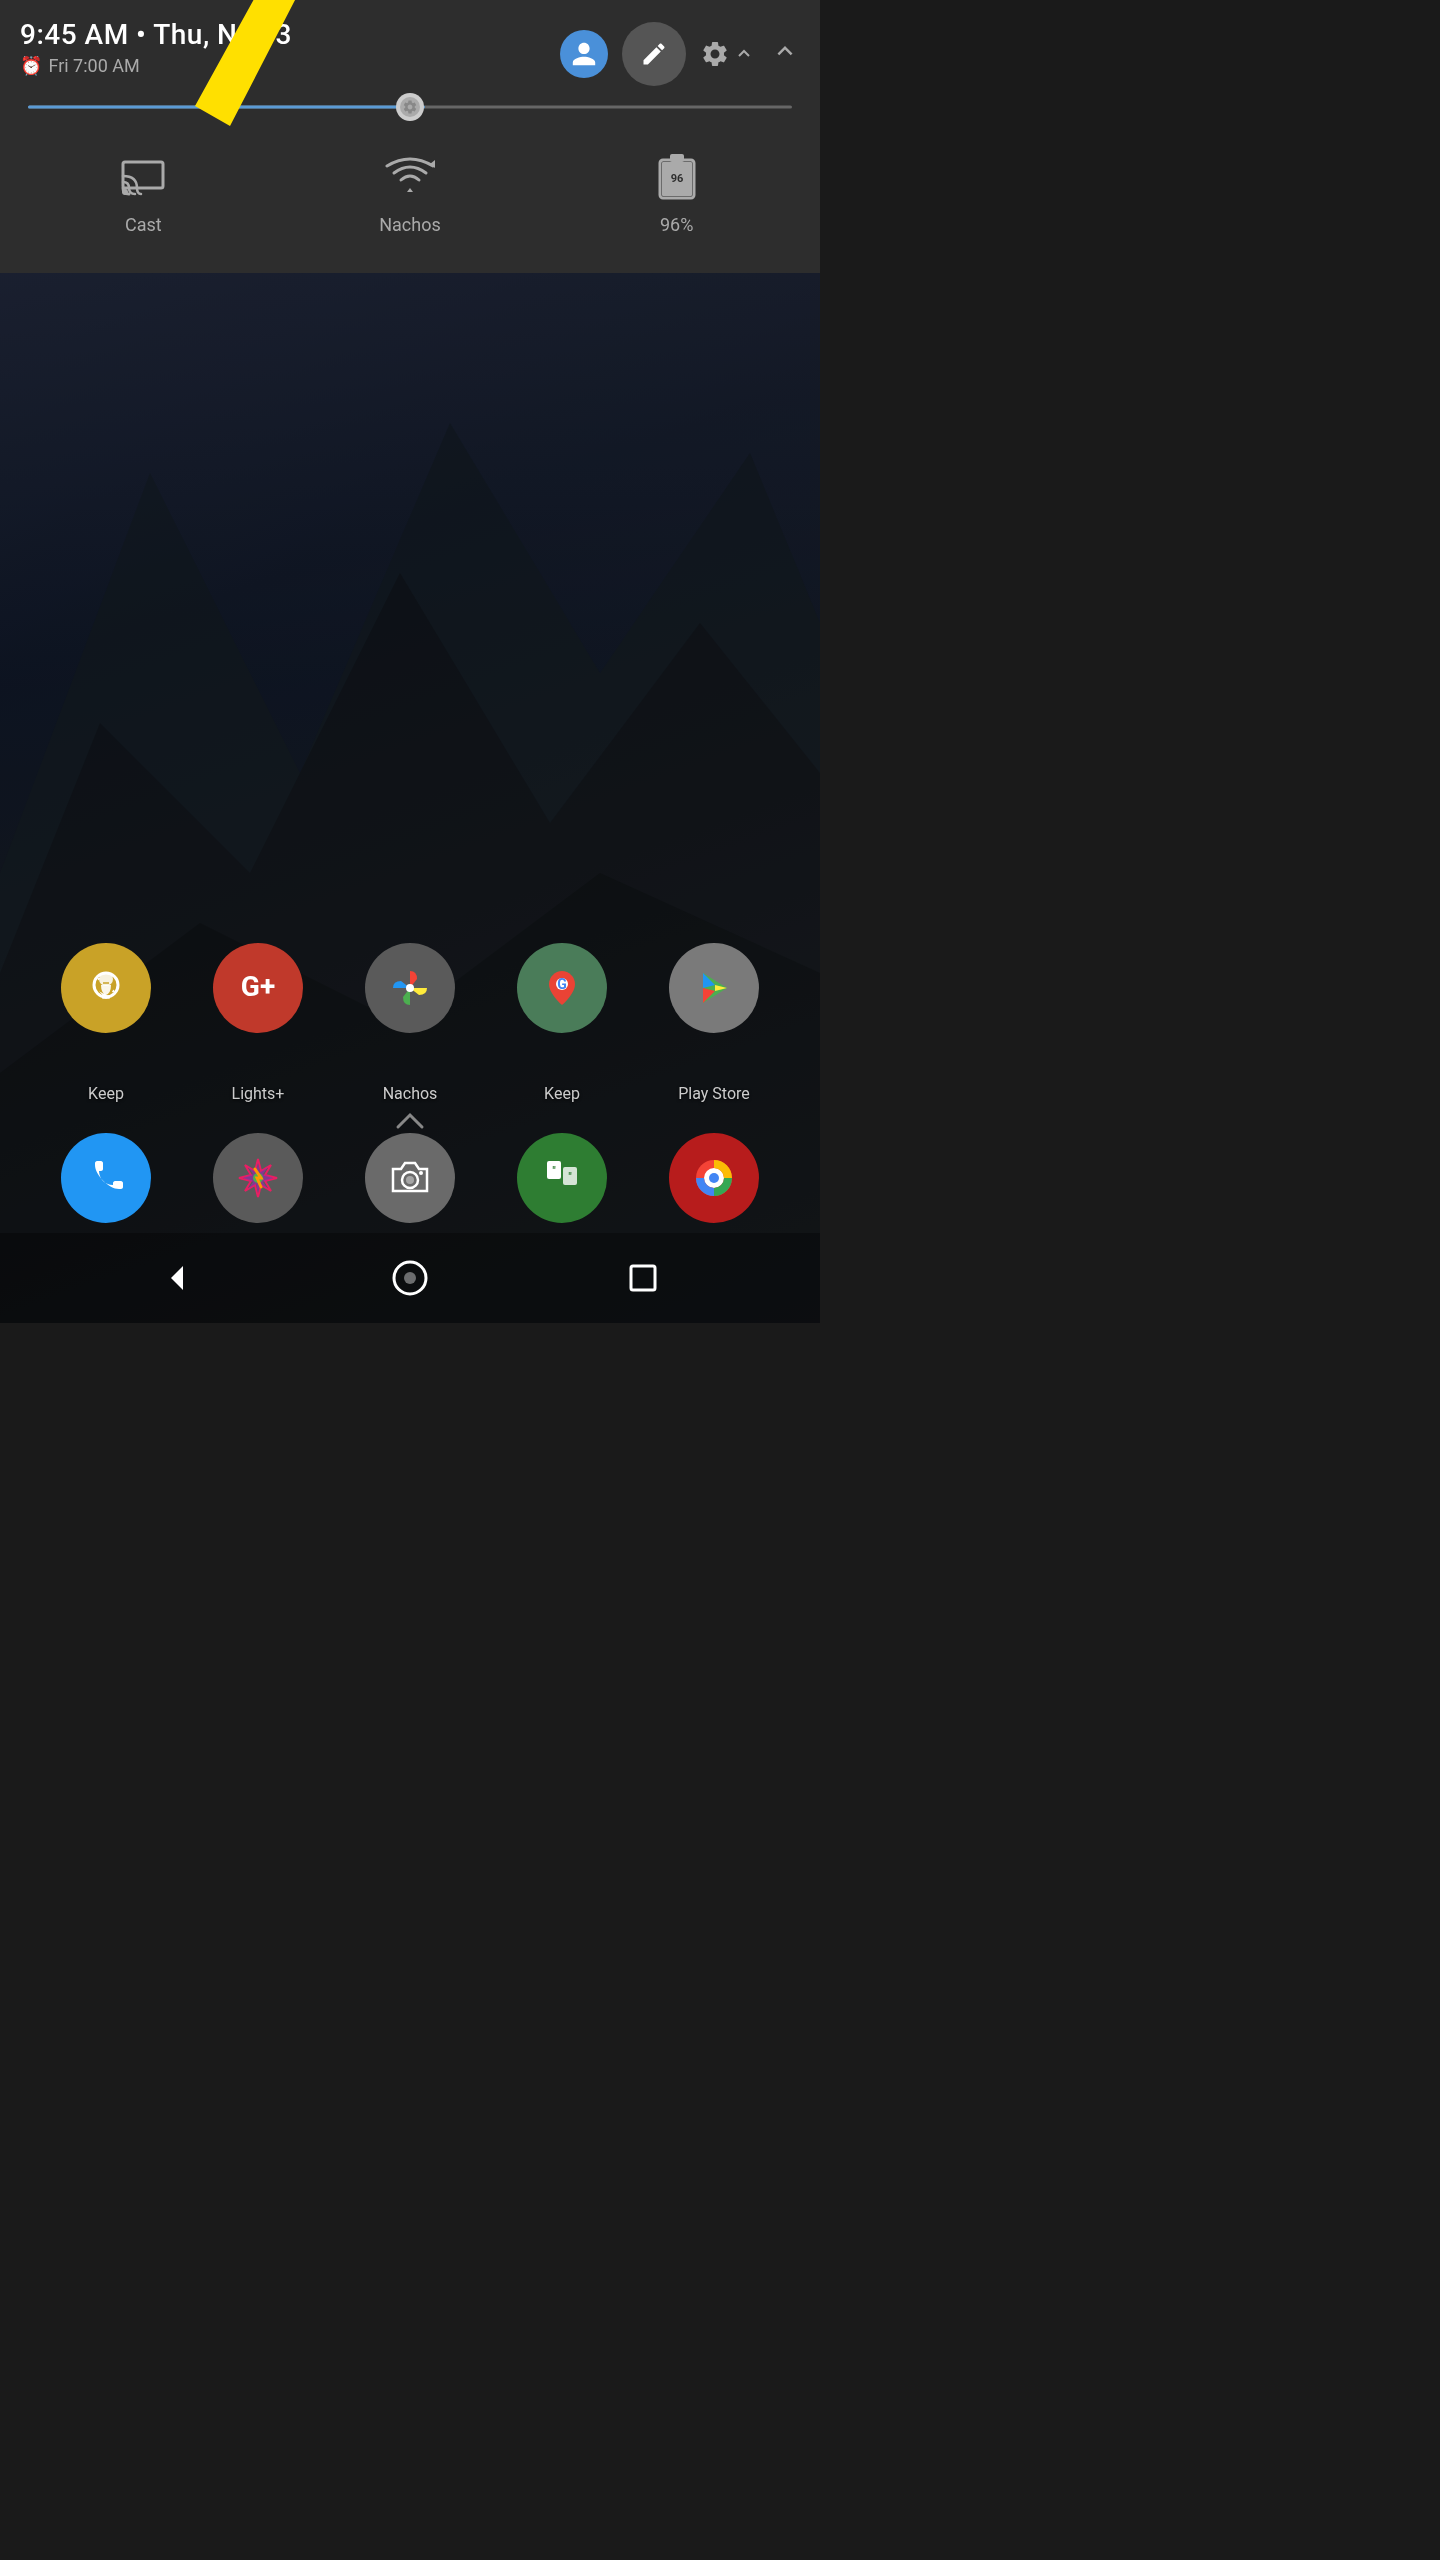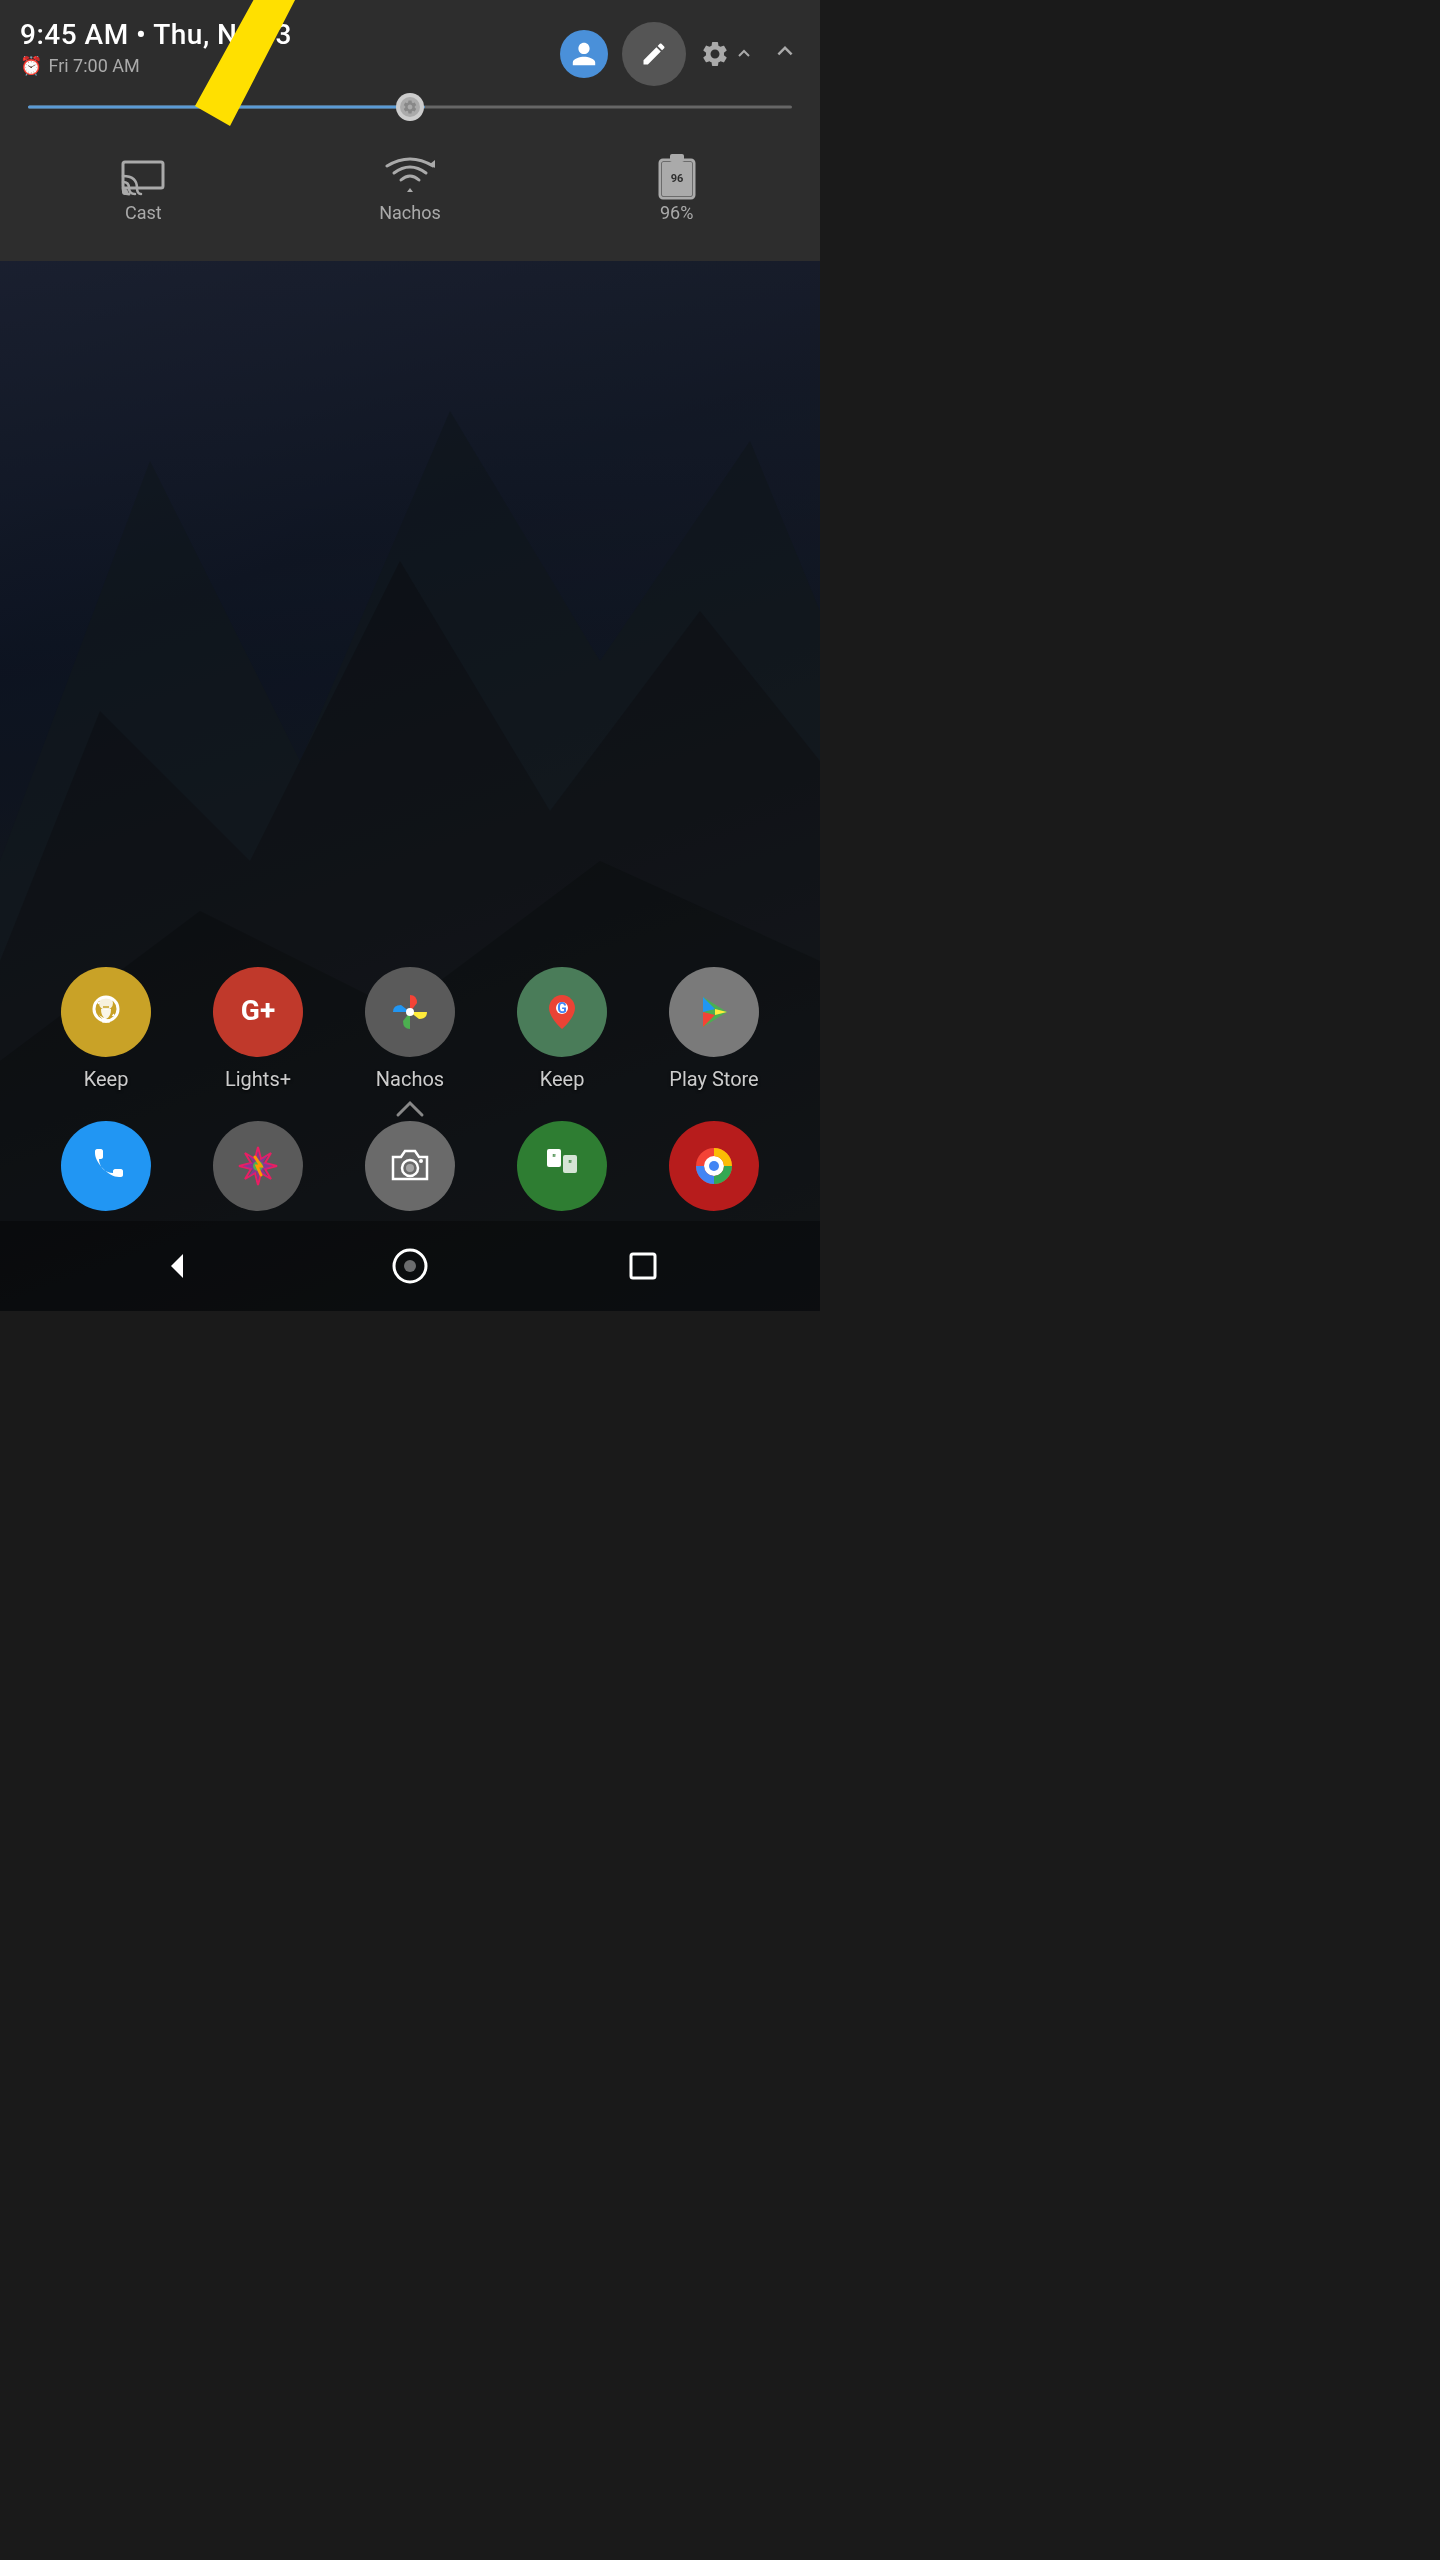--- a/index.html
+++ b/index.html
@@ -142,21 +142,21 @@
       grid-template-columns: repeat(3, 1fr);
       gap: 0;
       padding: 0 10px;
     }
     .tile {
       display: flex;
       flex-direction: column;
       align-items: center;
       justify-content: flex-end;
       padding: 24px 10px 18px 10px;
-      gap: 0;
+      gap: 12px;
     }
     .tile-icon {
       width: 52px;
       height: 52px;
       display: flex;
       align-items: center;
       justify-content: center;
       color: #aaaaaa;
       font-size: 34px;
     }
@@ -203,22 +203,23 @@
       width: 90px;
       height: 90px;
       border-radius: 50%;
       display: flex;
       align-items: center;
       justify-content: center;
       font-size: 38px;
     }
     .app-label {
       color: #cccccc;
-      font-size: 20px;
+      font-size: 16px;
       text-shadow: 0 1px 3px rgba(0,0,0,0.8);
+      margin-top: 41px;
     }
 
     
     .bottom-dock {
       position: absolute;
       bottom: 100px;
       width: 100%;
       display: flex;
       justify-content: space-around;
       align-items: center;

